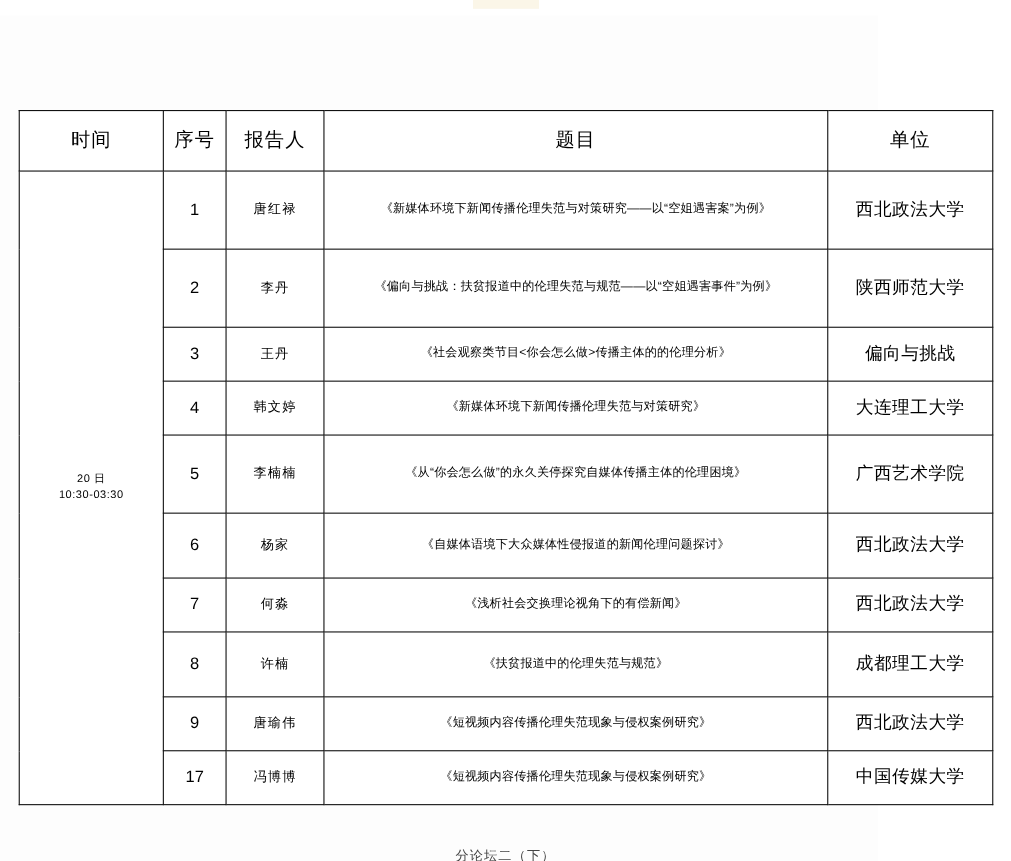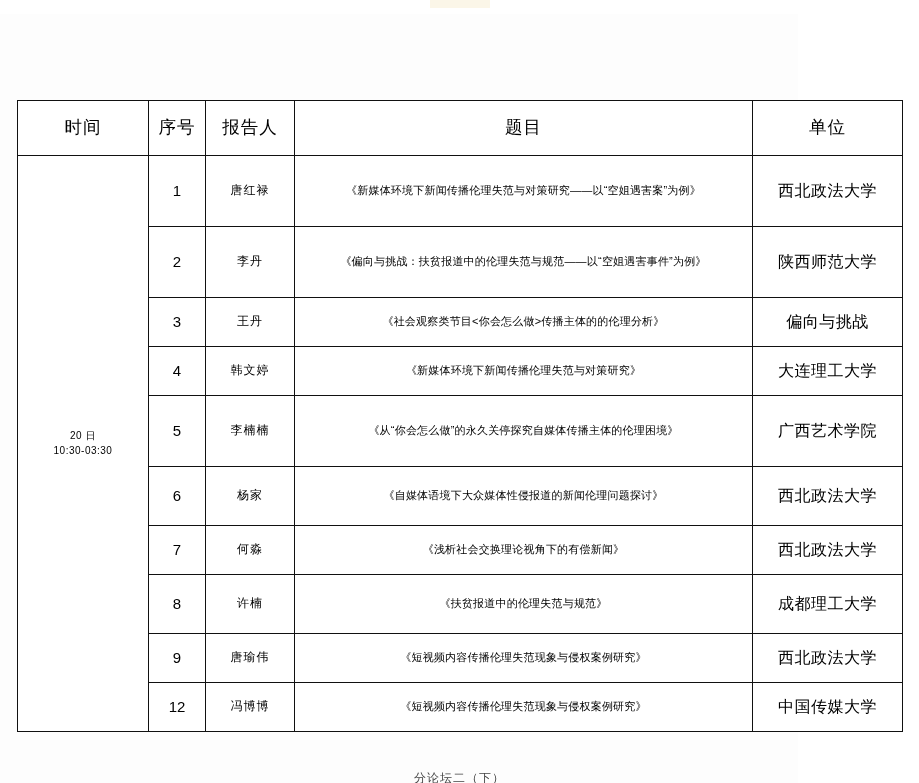--- a/index.html
+++ b/index.html
@@ -183,21 +183,21 @@
           <td class="title-cell">《扶贫报道中的伦理失范与规范》</td>
           <td class="unit-cell">成都理工大学</td>
         </tr>
         <tr class="row-short">
           <td class="no-cell">9</td>
           <td class="speaker-cell">唐瑜伟</td>
           <td class="title-cell">《短视频内容传播伦理失范现象与侵权案例研究》</td>
           <td class="unit-cell">西北政法大学</td>
         </tr>
         <tr class="row-short">
-          <td class="no-cell">12</td>
+          <td class="no-cell">17</td>
           <td class="speaker-cell">冯博博</td>
           <td class="title-cell">《短视频内容传播伦理失范现象与侵权案例研究》</td>
           <td class="unit-cell">中国传媒大学</td>
         </tr>
       </tbody>
     </table>
   </div>
 
   <div class="footer-note">分论坛二（下）</div>
 

